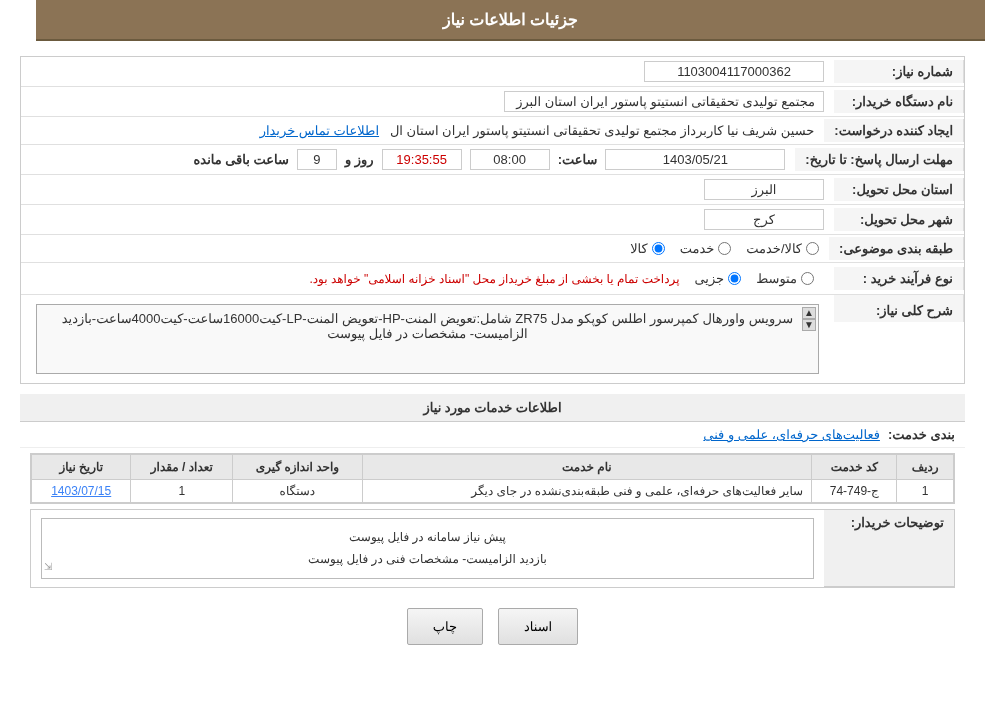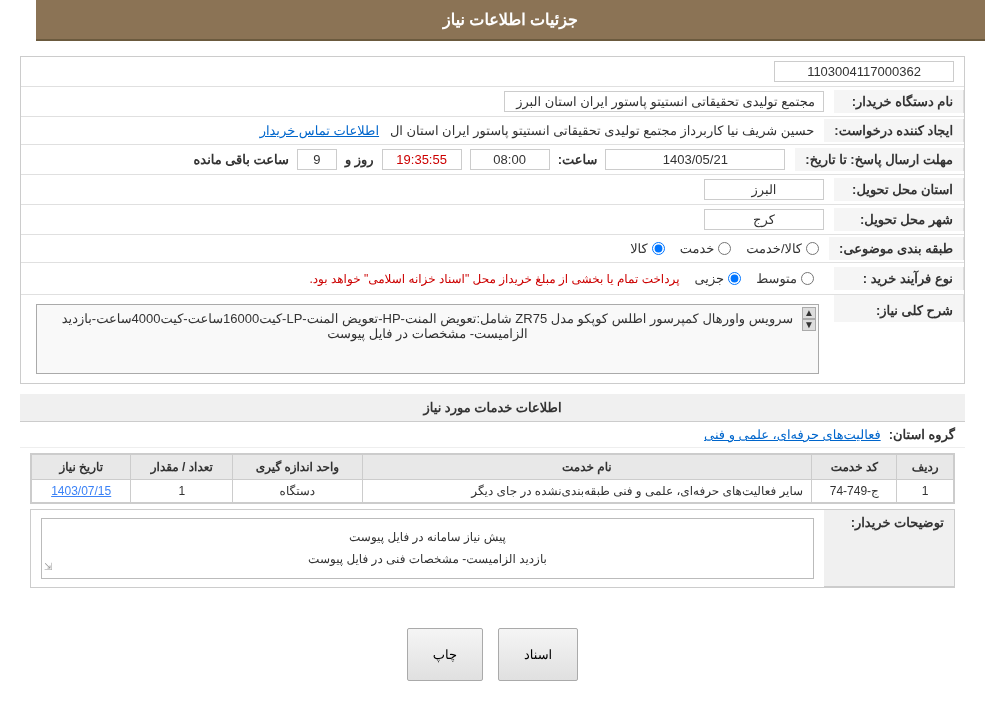--- a/index.html
+++ b/index.html
@@ -214,27 +214,26 @@
       color: #999;
       font-size: 10px;
     }
     .buttons-row {
       display: flex;
       justify-content: center;
       gap: 15px;
       padding: 15px 10px;
     }
     .btn {
-      padding: 18px 25px;
+      padding: 10px 25px;
       border: 1px solid #aaa;
       background: linear-gradient(to bottom, #f5f5f5, #e0e0e0);
       cursor: pointer;
       font-size: 13px;
       border-radius: 2px;
-      margin-top: 20px;
     }
     .date-multi {
       display: flex;
       align-items: center;
       gap: 8px;
       flex-wrap: wrap;
     }
   </style>
 </head>
 <body>
@@ -242,20 +241,21 @@
 <div class="page-wrapper">
   <div class="header-bar">
     <span>جزئیات اطلاعات نیاز</span>
   </div>
 
   <div class="content-area">
 
     <div class="info-section">
 
       <div class="info-row">
+        <div class="label-cell">شماره نیاز:</div>
         <div class="value-cell">
           <span class="value-box">1103004117000362</span>
         </div>
       </div>
 
       <div class="info-row">
         <div class="label-cell">نام دستگاه خریدار:</div>
         <div class="value-cell">
           <span class="value-box-wide">مجتمع تولیدی تحقیقاتی انستیتو پاستور ایران استان البرز</span>
         </div>
@@ -348,21 +348,21 @@
           </div>
         </div>
       </div>
 
     </div>
 
     <div class="services-section">
       <div class="section-title">اطلاعات خدمات مورد نیاز</div>
 
       <div class="service-info-row">
-        <span class="small-label" style="margin-left:8px;">گروه استان:</span>
+        <span class="small-label" style="margin-left:8px;">بندی خدمت:</span>
         <span class="link-text">فعالیت‌های حرفه‌ای، علمی و فنی</span>
       </div>
 
       <div class="table-container">
         <table>
           <thead>
             <tr>
               <th>ردیف</th>
               <th>کد خدمت</th>
               <th>نام خدمت</th>

